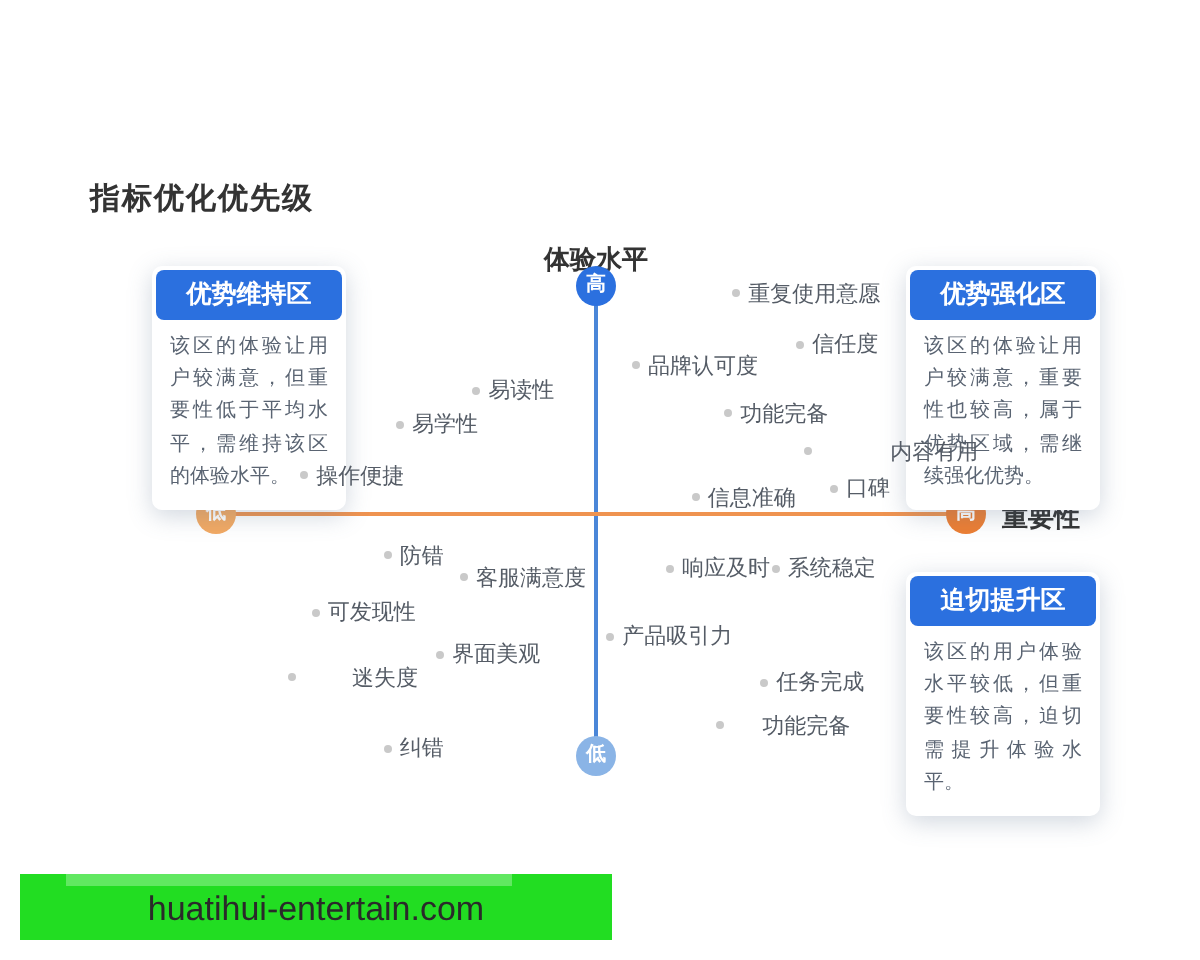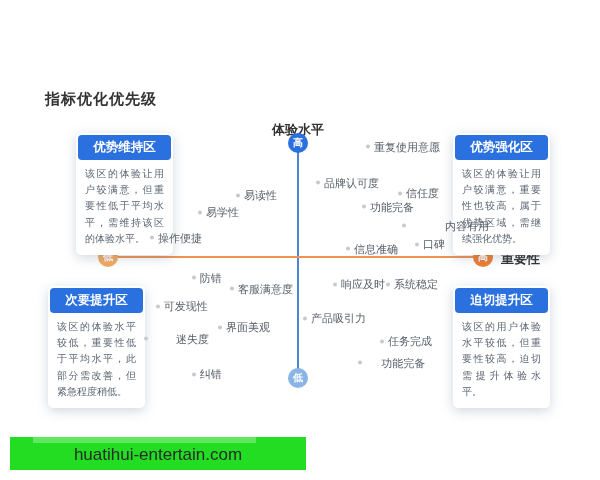--- a/index.html
+++ b/index.html
@@ -64,24 +64,20 @@
   <div class="badge badge-right">高</div>
 
   <div class="card card-tl">
     <div class="card-head">优势维持区</div>
     <div class="card-body">该区的体验让用户较满意，但重要性低于平均水平，需维持该区的体验水平。</div>
   </div>
   <div class="card card-tr">
     <div class="card-head">优势强化区</div>
     <div class="card-body">该区的体验让用户较满意，重要性也较高，属于优势区域，需继续强化优势。</div>
   </div>
-  <div class="card card-bl">
-    <div class="card-head">次要提升区</div>
-    <div class="card-body">该区的体验水平较低，重要性低于平均水平，此部分需改善，但紧急程度稍低。</div>
-  </div>
   <div class="card card-br">
     <div class="card-head">迫切提升区</div>
     <div class="card-body">该区的用户体验水平较低，但重要性较高，迫切需提升体验水平。</div>
   </div>
 
   <div>
       <div class="point" style="left: 238.12px; top: 195px;">
         <span class="dot"></span>
         <span class="pt-label">易读性</span>
       </div>
@@ -94,21 +90,21 @@
         <span class="pt-label">操作便捷</span>
       </div>
       <div class="point" style="left: 368.08px; top: 146.995px;">
         <span class="dot"></span>
         <span class="pt-label">重复使用意愿</span>
       </div>
       <div class="point" style="left: 318.04px; top: 182.95px;">
         <span class="dot"></span>
         <span class="pt-label">品牌认可度</span>
       </div>
-      <div class="point" style="left: 400.12px; top: 193px;">
+      <div class="point" style="left: 400.12px; top: 172px;">
         <span class="dot"></span>
         <span class="pt-label">信任度</span>
       </div>
       <div class="point" style="left: 364.12px; top: 206.92px;">
         <span class="dot"></span>
         <span class="pt-label">功能完备</span>
       </div>
       <div class="point" style="left: 404.08px; top: 225.955px; gap: 39px;">
         <span class="dot"></span>
         <span class="pt-label">内容有用</span>

